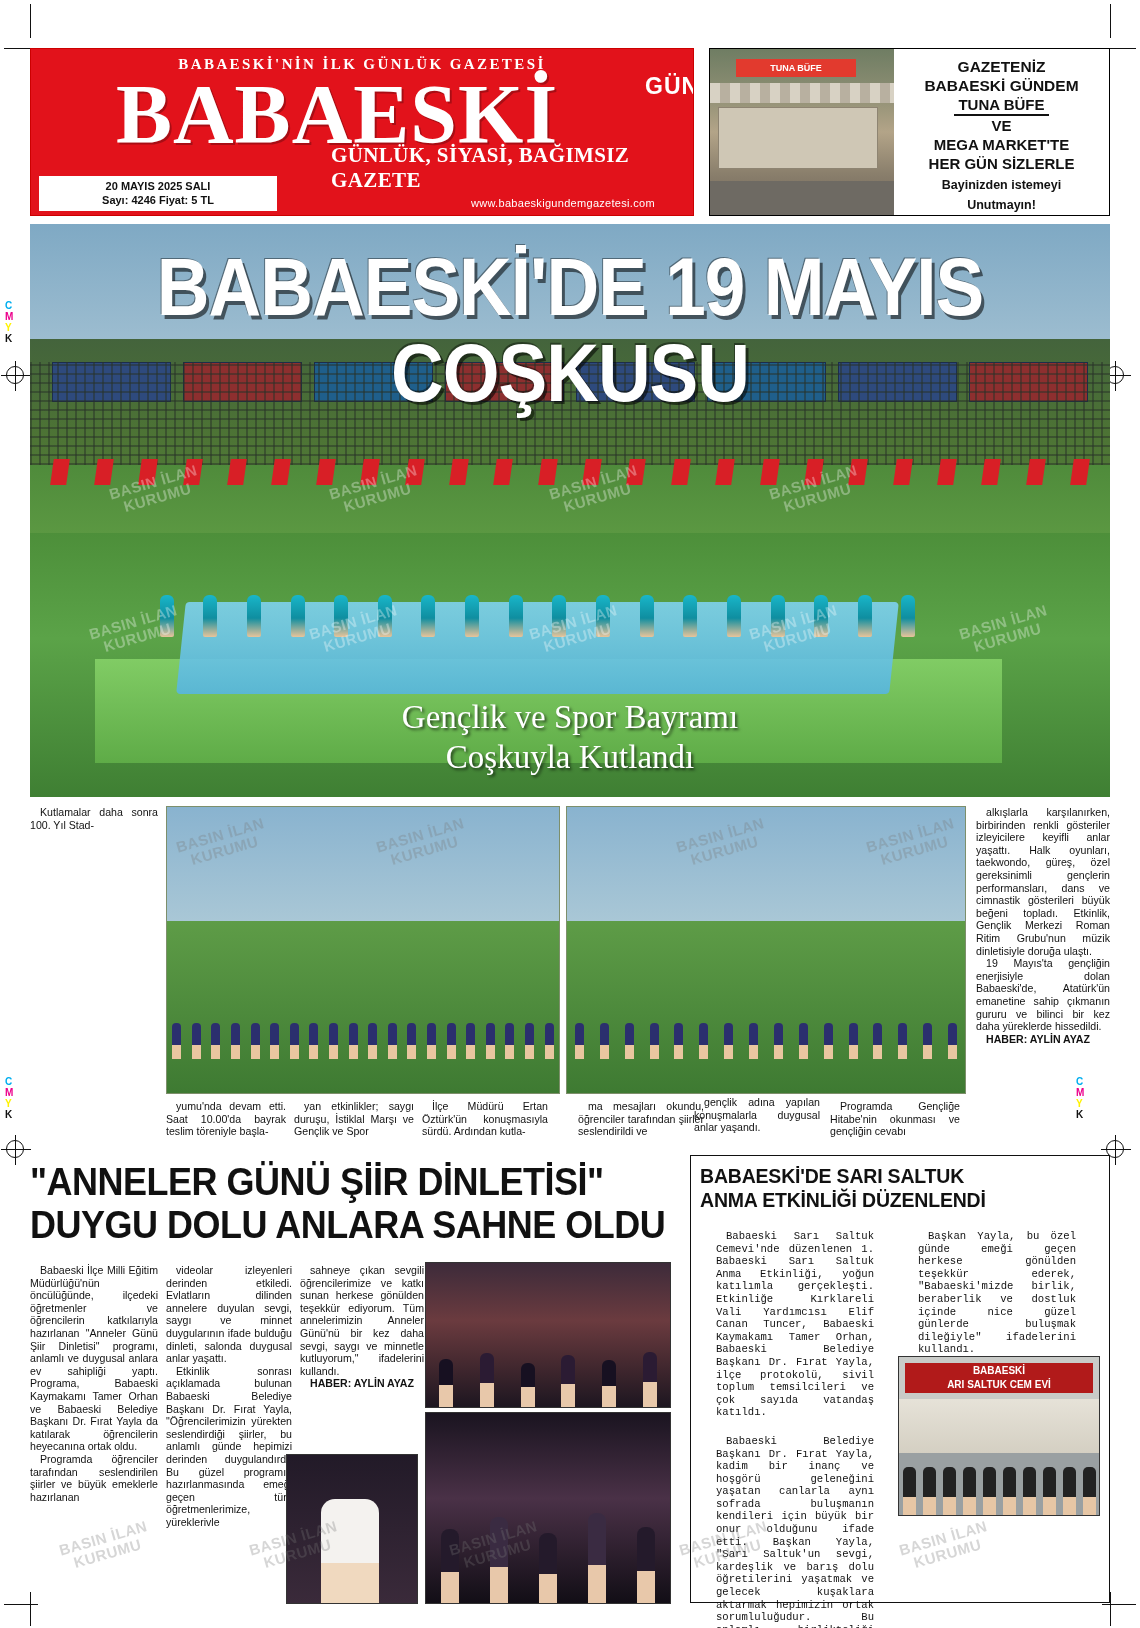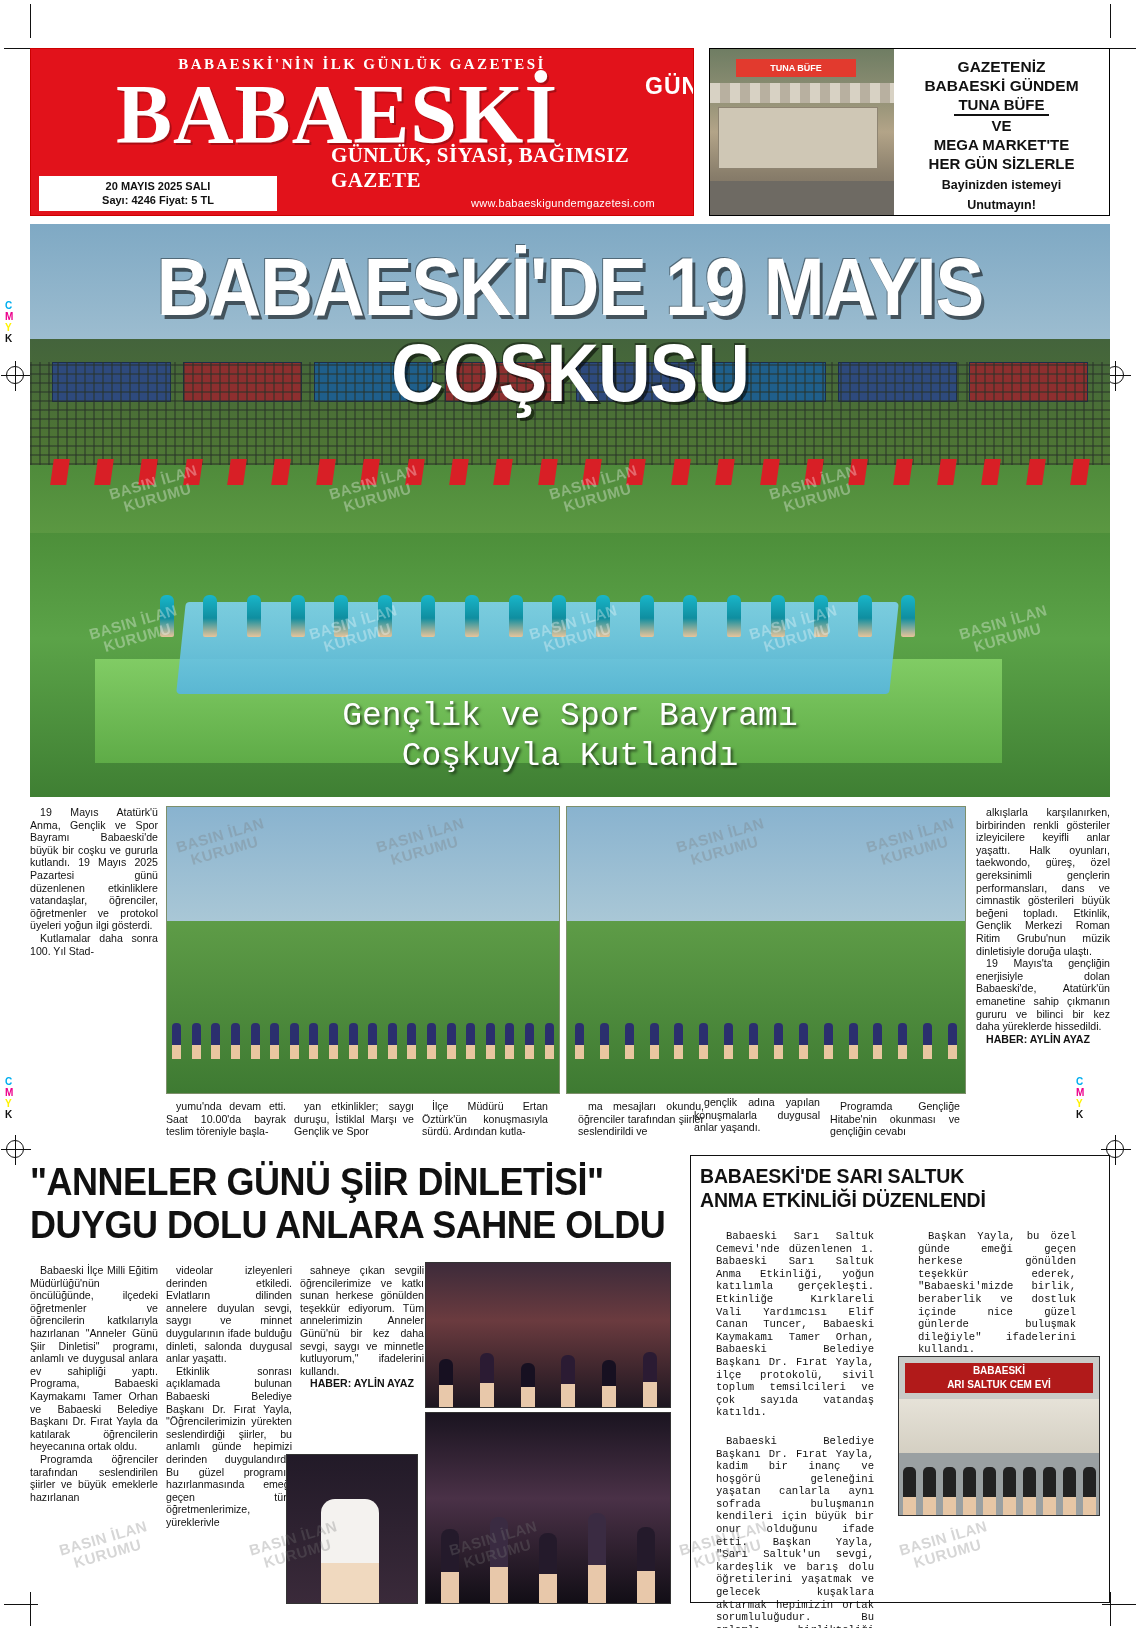--- a/index.html
+++ b/index.html
@@ -248,21 +248,21 @@
     line-height: 76px;
     letter-spacing: -1px;
     text-shadow: 3px 3px 0 rgba(0,0,0,0.55), -1px -1px 0 rgba(0,0,0,0.4);
     transform: scaleY(1.12);
   }
   .subhead-main {
     position: absolute;
     left: 0; bottom: 20px; width: 100%;
     text-align: center;
     color: #ffffff;
-    font-family: Liberation Mono, monospace;
+    font-family: Liberation Serif, serif;
     font-size: 33px;
     line-height: 40px;
     text-shadow: 2px 2px 3px rgba(0,0,0,0.6);
   }
   .subhead-main span { display: block; }
 
   
   .wm {
     position: absolute;
     color: rgba(255,255,255,0.33);
@@ -541,21 +541,20 @@
     <div class="wm" style="left:60px; top:390px;">BASIN İLAN<br>KURUMU</div>
     <div class="wm" style="left:280px; top:390px;">BASIN İLAN<br>KURUMU</div>
     <div class="wm" style="left:500px; top:390px;">BASIN İLAN<br>KURUMU</div>
     <div class="wm" style="left:720px; top:390px;">BASIN İLAN<br>KURUMU</div>
     <div class="wm" style="left:930px; top:390px;">BASIN İLAN<br>KURUMU</div>
   </div>
 
   <div class="story-block">
 
     <div class="col" style="left:0; width:128px;">
-      <p>19 Mayıs Atatürk'ü Anma, Gençlik ve Spor Bayramı Babaeski'de büyük bir coşku ve gururla kutlandı. 19 Mayıs 2025 Pazartesi günü düzenlenen etkinliklere vatandaşlar, öğrenciler, öğretmenler ve protokol üyeleri yoğun ilgi gösterdi.</p>
       <p>Kutlamalar daha sonra 100. Yıl Stad-</p>
     </div>
 
     <div class="photo-mid" style="left:136px; top:0; width:394px; height:288px;">
       <div class="sky2"></div>
       <div class="grn"></div>
       <div class="crowd">
         <i></i>
           <i></i>
           <i></i>

